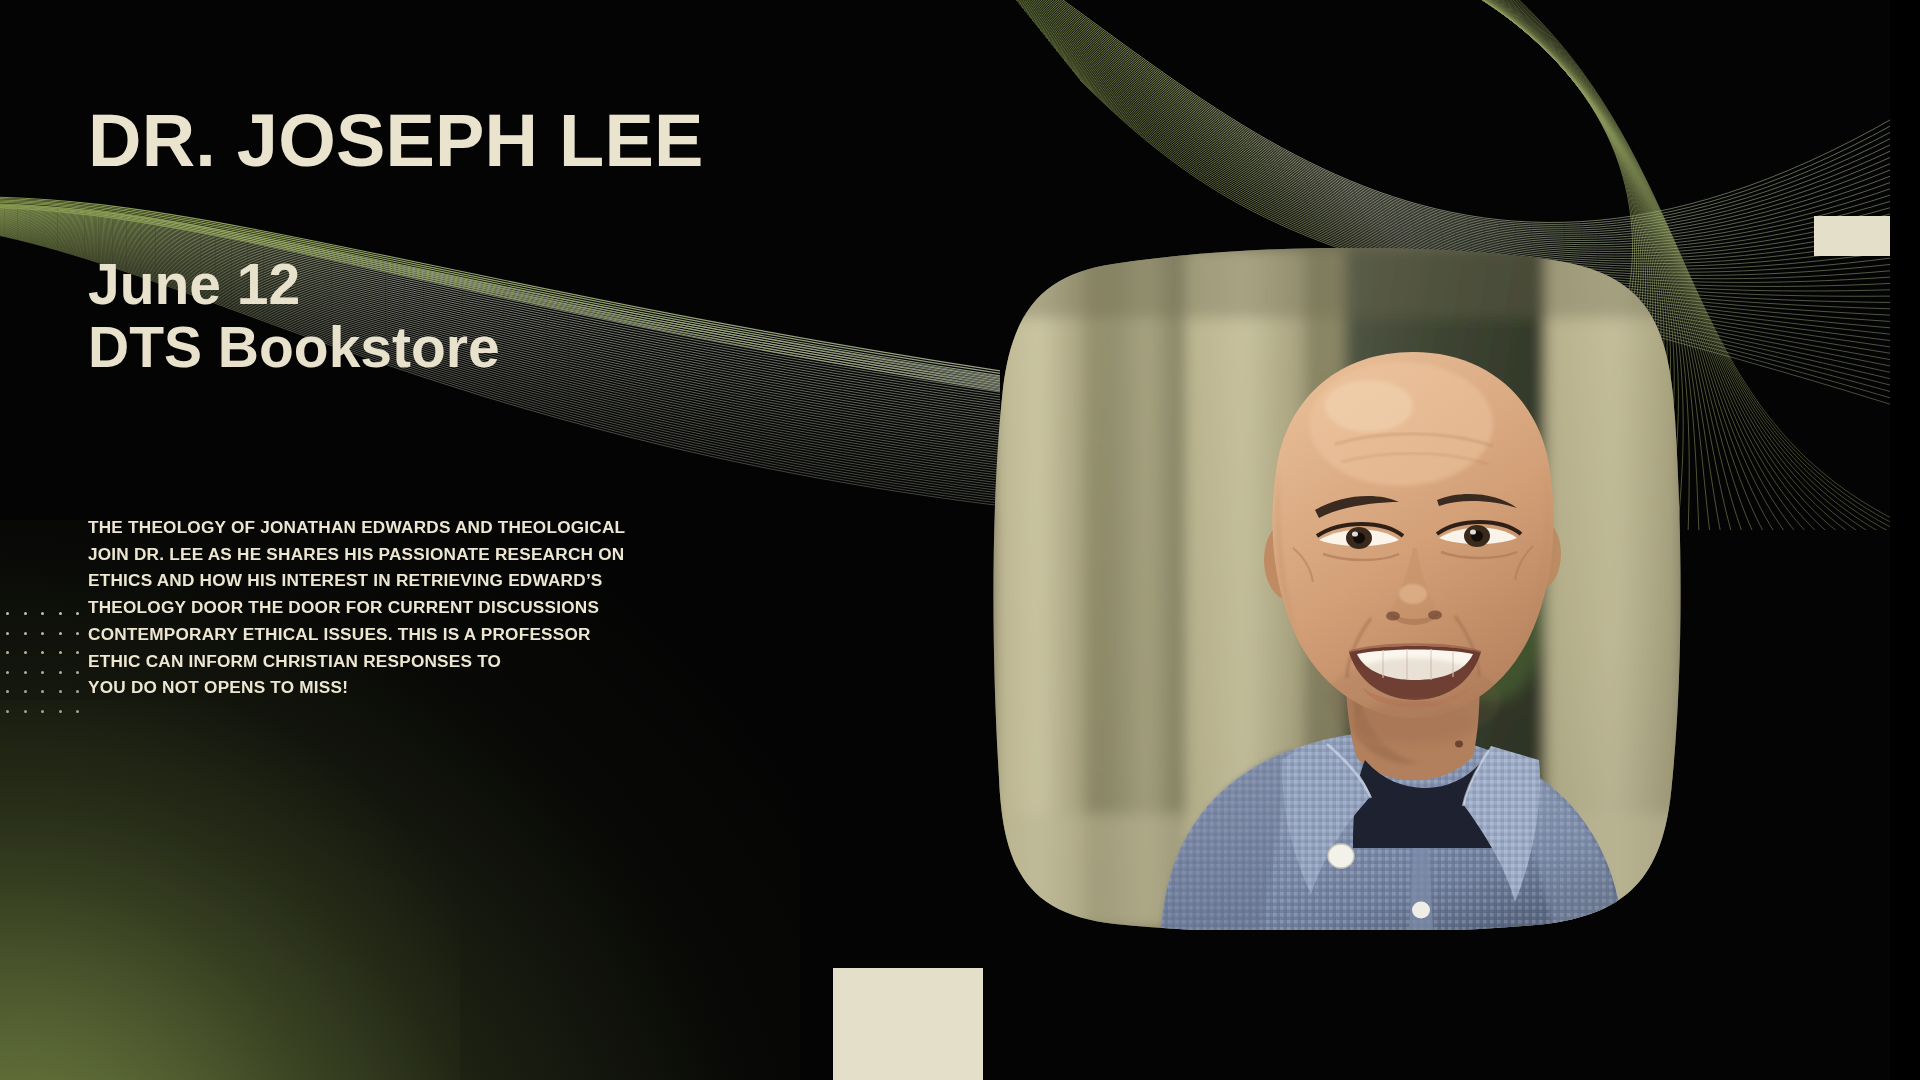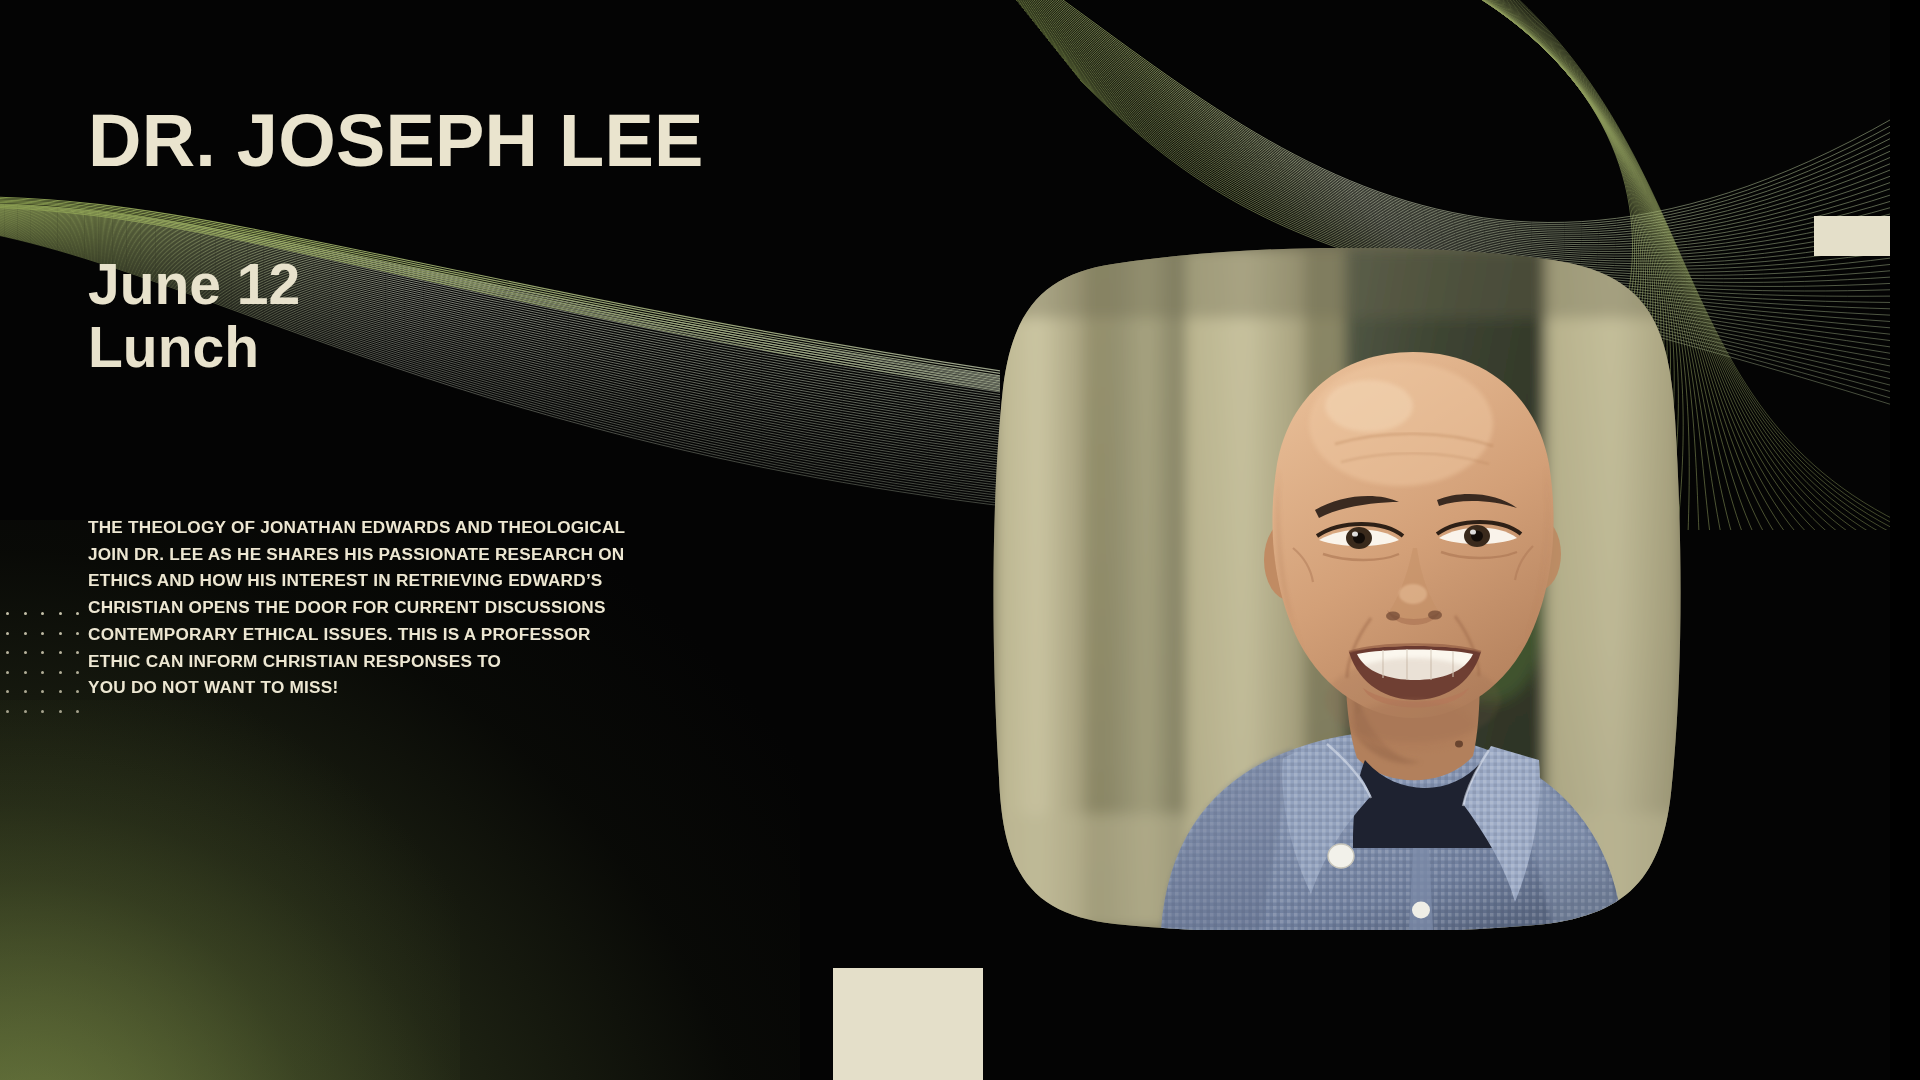--- a/index.html
+++ b/index.html
@@ -319,21 +319,21 @@
         <path d="M -40 86.75 C 230 35.5 470 155.5 1140 259" fill="none" stroke-width="1.15" opacity="0.86"></path>
         <path d="M -40 87.875 C 230 36.75 470 157.75 1140 261.5" fill="none" stroke-width="1.15" opacity="0.84"></path>
         <path d="M -40 89 C 230 38 470 160 1140 264" fill="none" stroke-width="1.15" opacity="0.83"></path>
       </g>
   </svg>
 
   <div class="headline">DR. JOSEPH LEE</div>
 
   <div class="details">
     <div class="line">June 12</div>
-    <div class="line">Lunch</div>
+    <div class="line">DTS Bookstore</div>
   </div>
 
   <div class="dotgrid">
       <div class="dot" style="left: 0px; top: 0px; opacity: 0.95;"></div>
       <div class="dot" style="left: 17.5px; top: 0px; opacity: 0.95;"></div>
       <div class="dot" style="left: 35px; top: 0px; opacity: 0.95;"></div>
       <div class="dot" style="left: 52.5px; top: 0px; opacity: 0.95;"></div>
       <div class="dot" style="left: 70px; top: 0px; opacity: 0.95;"></div>
       <div class="dot" style="left: 0px; top: 19.5px; opacity: 0.91;"></div>
       <div class="dot" style="left: 17.5px; top: 19.5px; opacity: 0.91;"></div>
@@ -359,24 +359,24 @@
       <div class="dot" style="left: 17.5px; top: 97.5px; opacity: 0.77;"></div>
       <div class="dot" style="left: 35px; top: 97.5px; opacity: 0.77;"></div>
       <div class="dot" style="left: 52.5px; top: 97.5px; opacity: 0.77;"></div>
       <div class="dot" style="left: 70px; top: 97.5px; opacity: 0.77;"></div>
     </div>
 
   <div class="body-copy">
     <div class="bline">THE THEOLOGY OF JONATHAN EDWARDS AND THEOLOGICAL</div>
     <div class="bline">JOIN DR. LEE AS HE SHARES HIS PASSIONATE RESEARCH ON</div>
     <div class="bline">ETHICS AND HOW HIS INTEREST IN RETRIEVING EDWARD’S</div>
-    <div class="bline">CHRISTIAN OPENS THE DOOR FOR CURRENT DISCUSSIONS</div>
+    <div class="bline">THEOLOGY DOOR THE DOOR FOR CURRENT DISCUSSIONS</div>
     <div class="bline">CONTEMPORARY ETHICAL ISSUES. THIS IS A PROFESSOR</div>
     <div class="bline">ETHIC CAN INFORM CHRISTIAN RESPONSES TO</div>
-    <div class="bline">YOU DO NOT WANT TO MISS!</div>
+    <div class="bline">YOU DO NOT OPENS TO MISS!</div>
   </div>
 
   <div class="accent accent-right"></div>
   <div class="accent accent-bottom"></div>
 
   <div class="portrait-wrap">
     <div class="portrait-clip">
       <svg class="portrait-img" viewBox="0 0 690 682" preserveAspectRatio="xMidYMid slice" aria-label="Portrait of Dr. Joseph Lee, smiling, wearing a light blue checked button-down shirt, outdoors in front of a concrete colonnade">
         <defs>
           <linearGradient id="bgWall" x1="0" y1="0" x2="0.25" y2="1">

